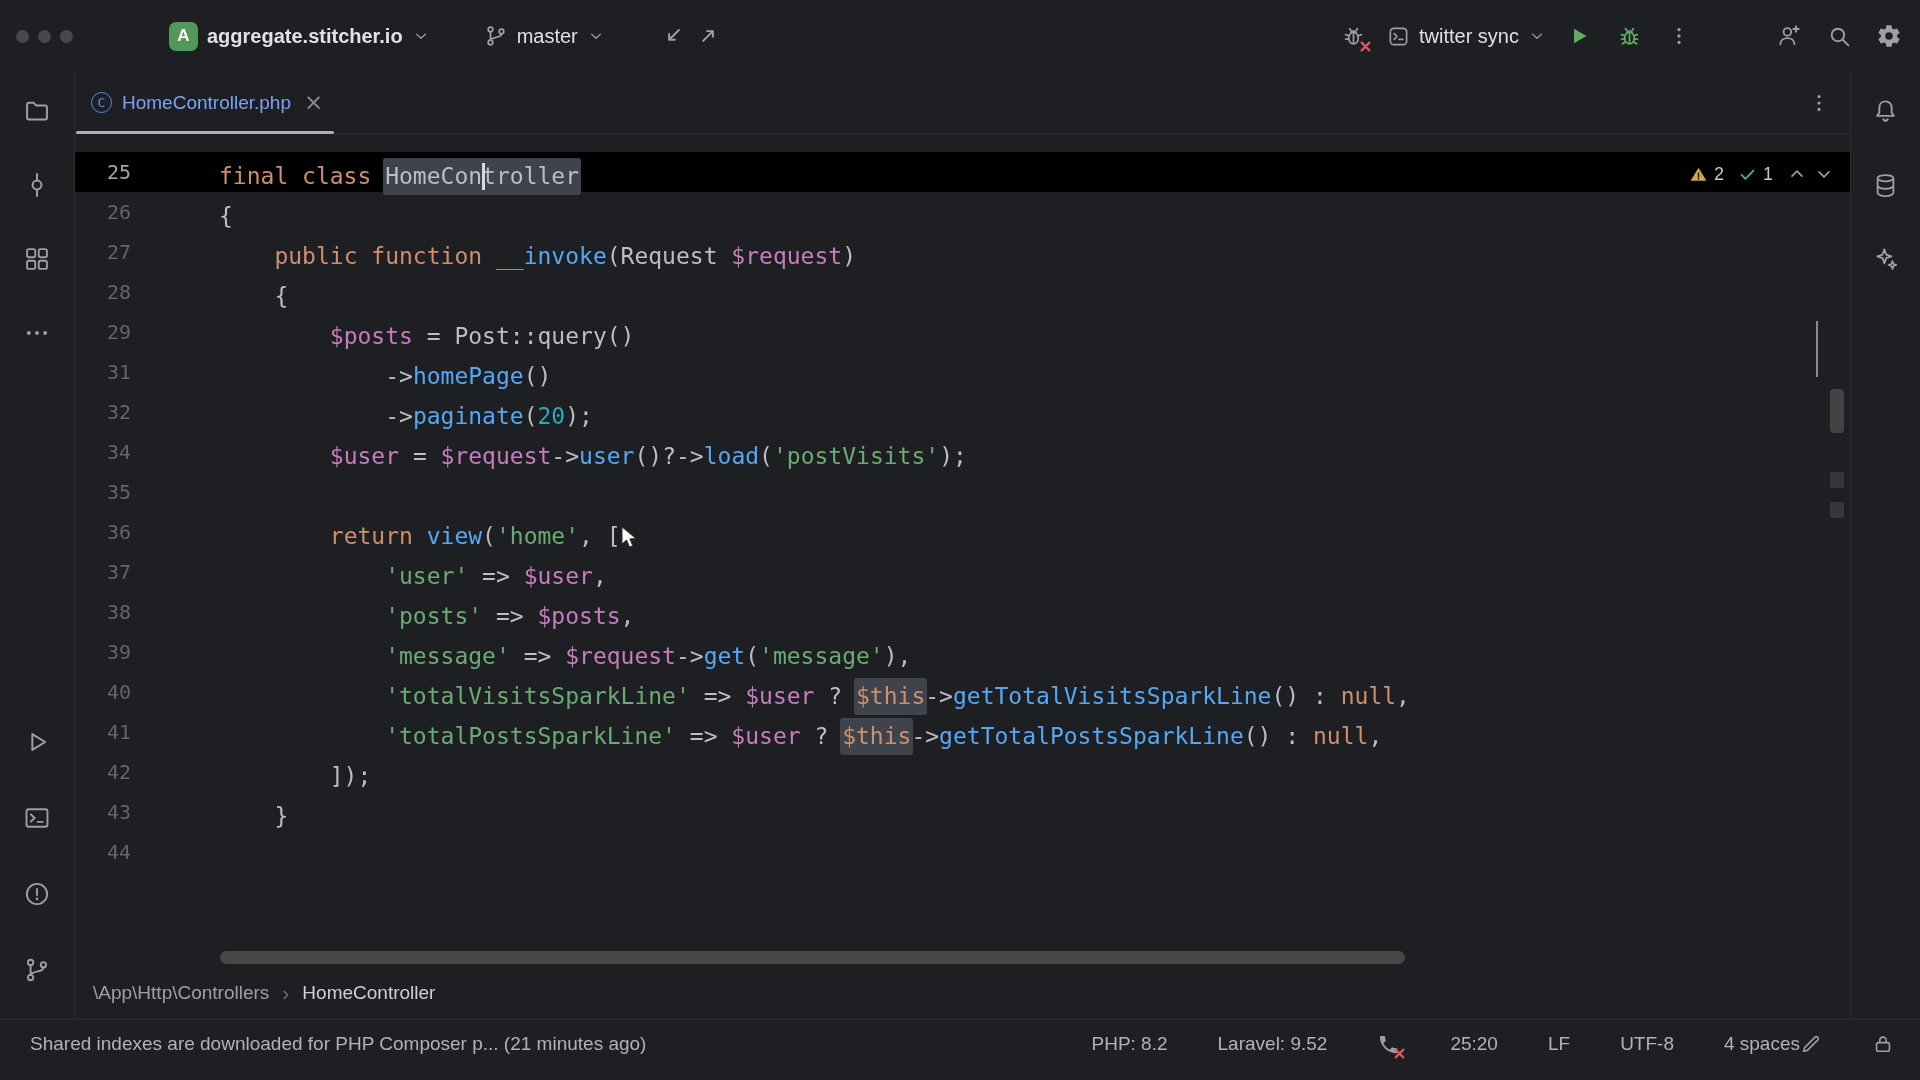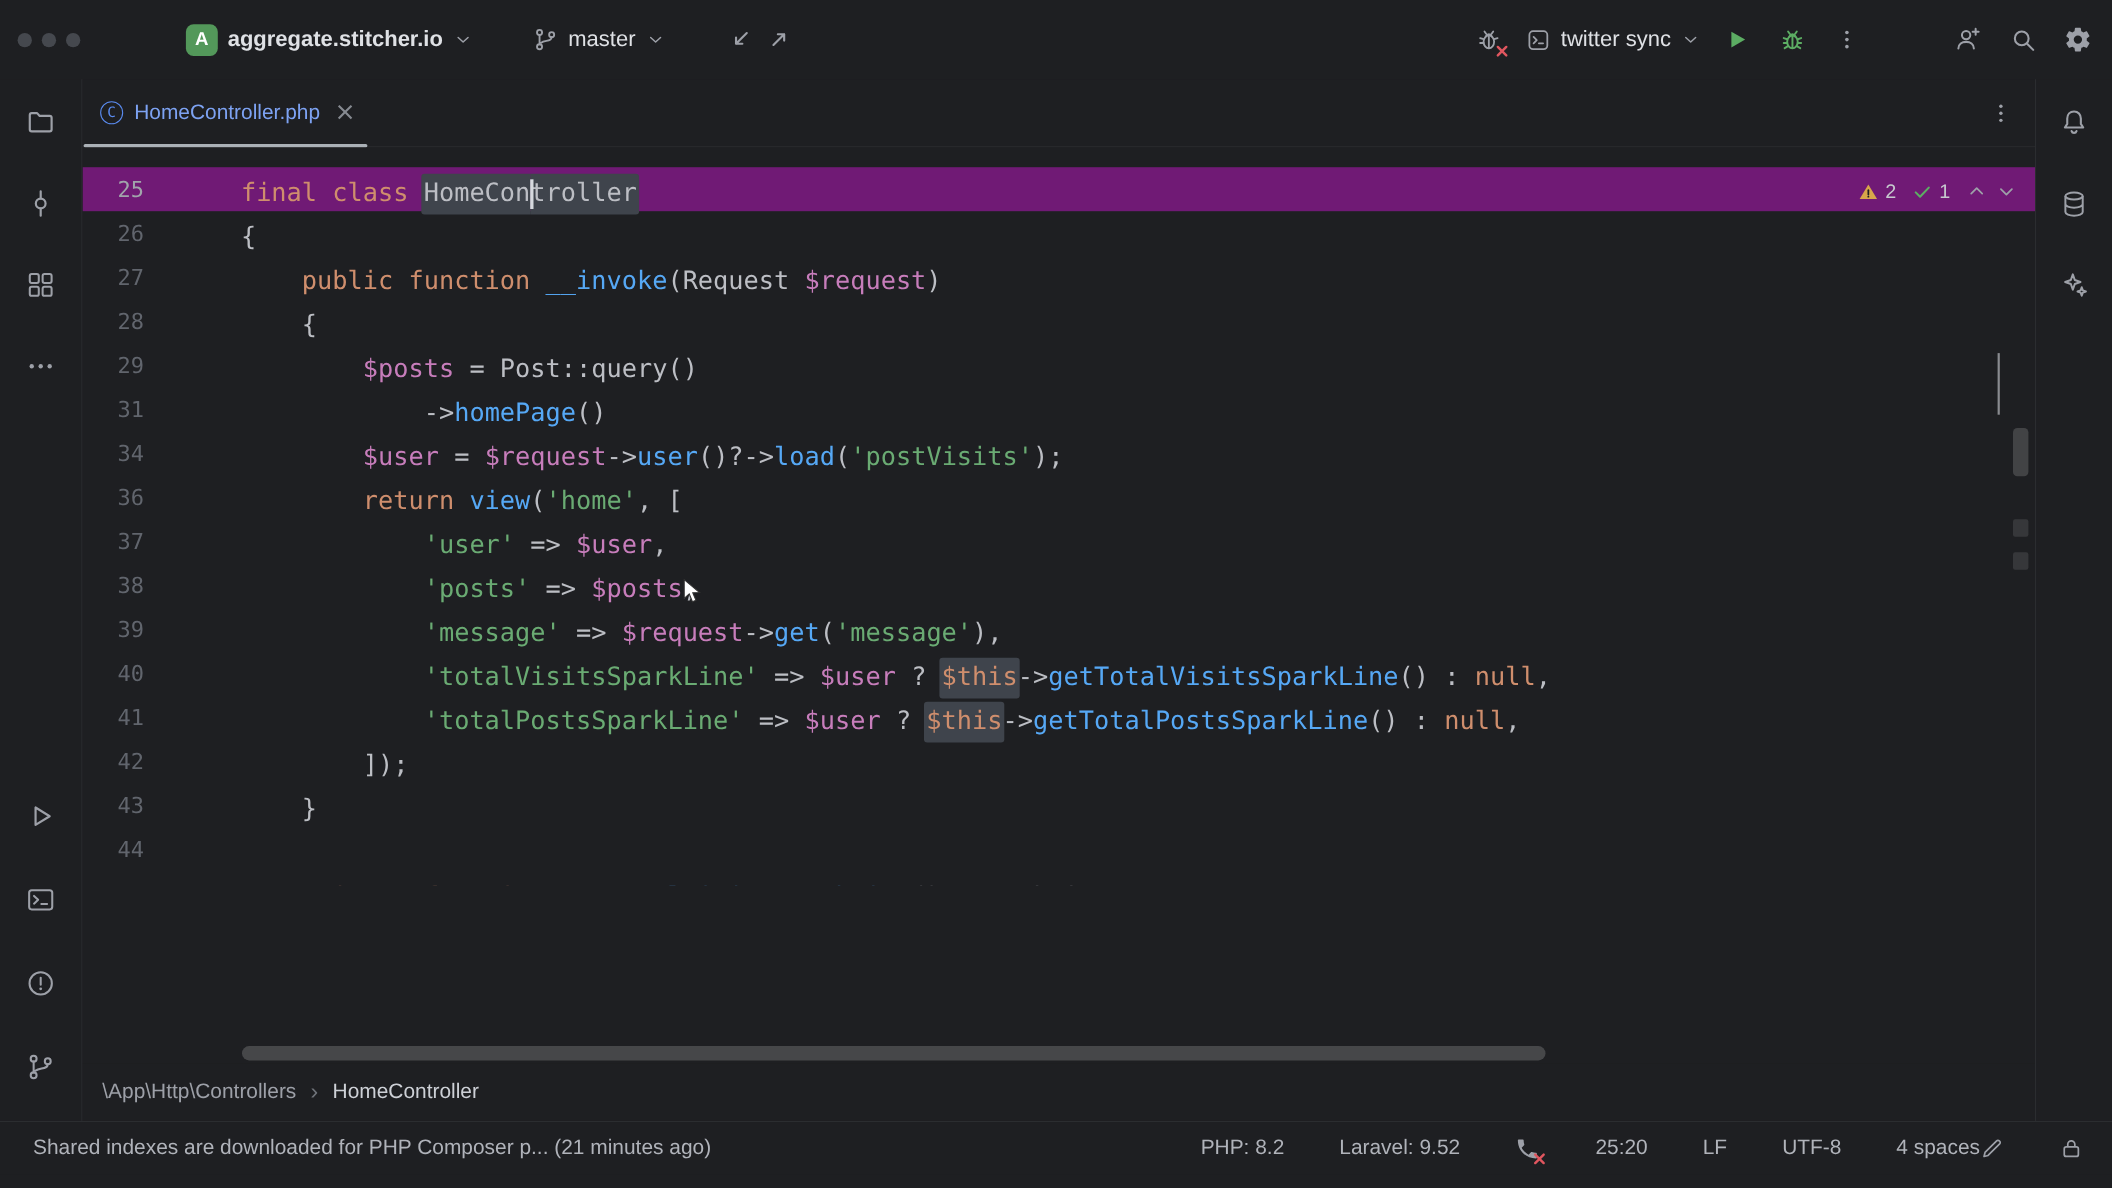--- a/index.html
+++ b/index.html
@@ -32,21 +32,21 @@
   .tab{display:flex;align-items:center;gap:10px;padding:0 12px 0 16px;position:relative;}
   .tab.active::after{content:"";position:absolute;left:1px;right:1px;bottom:-1px;height:3px;background:#aab0b6;border-radius:2px;}
   .classicon{width:21px;height:21px;border:1.7px solid #5a8bf0;border-radius:50%;color:#5a8bf0;font-size:13px;line-height:1;display:flex;align-items:center;justify-content:center;font-family:"DejaVu Sans Mono",monospace;}
   .tabname{font-size:19px;color:#7da2f2;}
   .tabclose{color:#868a91;font-size:23px;line-height:1;margin-left:3px;font-family:"DejaVu Sans",sans-serif;}
   .tab-kebab{margin-left:auto;align-self:center;margin-right:20px;display:flex;}
 
   
   .editor{flex:1;position:relative;overflow:hidden;background:#1e1f22;padding-top:18px;font-family:"DejaVu Sans Mono",monospace;font-size:23px;}
   .code-line{position:relative;height:40px;width:100%;}
-  .code-line.current{background:#701a75;}
+  .code-line.current{background:#000000;}
   .code-line.partial{height:13px;overflow:hidden;}
   .line-num{position:absolute;left:0;top:0;width:56px;text-align:right;line-height:40px;font-size:20px;color:#61656d;}
   .current .line-num{color:#a1a4ab;}
   .line-text{position:absolute;left:144px;top:4px;line-height:40px;white-space:pre;}
   .tok-d{color:#bcbec4}.tok-k{color:#cf8e6d}.tok-s{color:#6aab73}.tok-m{color:#56a8f5}.tok-v{color:#c77dbb}.tok-n{color:#2aacb8}
   .hl{background:#3f444c;padding-top:5px;padding-bottom:6px;}
   .hl-a{border-radius:3px;padding-left:2px;padding-right:2px;margin:0 -2px;}
   .hl-l{border-radius:3px 0 0 3px;padding-left:2px;margin-left:-2px;}
   .hl-r{border-radius:0 3px 3px 0;padding-right:2px;margin-right:-2px;}
   .caret{position:absolute;top:7px;width:2.5px;height:27px;background:#d6d9de;}
@@ -278,22 +278,30 @@
             </div>
             <div class="code-line">
               <span class="line-num">29</span>
               <span class="line-text"><span class="tok-d">        </span><span class="tok-v">$posts</span><span class="tok-d"> = Post::query()</span></span>
             </div>
             <div class="code-line">
               <span class="line-num">31</span>
               <span class="line-text"><span class="tok-d">            -&gt;</span><span class="tok-m">homePage</span><span class="tok-d">()</span></span>
             </div>
             <div class="code-line">
+              <span class="line-num">32</span>
+              <span class="line-text"><span class="tok-d">            -&gt;</span><span class="tok-m">paginate</span><span class="tok-d">(</span><span class="tok-n">20</span><span class="tok-d">);</span></span>
+            </div>
+            <div class="code-line">
               <span class="line-num">34</span>
               <span class="line-text"><span class="tok-d">        </span><span class="tok-v">$user</span><span class="tok-d"> = </span><span class="tok-v">$request</span><span class="tok-d">-&gt;</span><span class="tok-m">user</span><span class="tok-d">()?-&gt;</span><span class="tok-m">load</span><span class="tok-d">(</span><span class="tok-s">'postVisits'</span><span class="tok-d">);</span></span>
+            </div>
+            <div class="code-line">
+              <span class="line-num">35</span>
+              <span class="line-text"></span>
             </div>
             <div class="code-line">
               <span class="line-num">36</span>
               <span class="line-text"><span class="tok-d">        </span><span class="tok-k">return </span><span class="tok-m">view</span><span class="tok-d">(</span><span class="tok-s">'home'</span><span class="tok-d">, [</span></span>
             </div>
             <div class="code-line">
               <span class="line-num">37</span>
               <span class="line-text"><span class="tok-d">            </span><span class="tok-s">'user'</span><span class="tok-d"> =&gt; </span><span class="tok-v">$user</span><span class="tok-d">,</span></span>
             </div>
             <div class="code-line">

